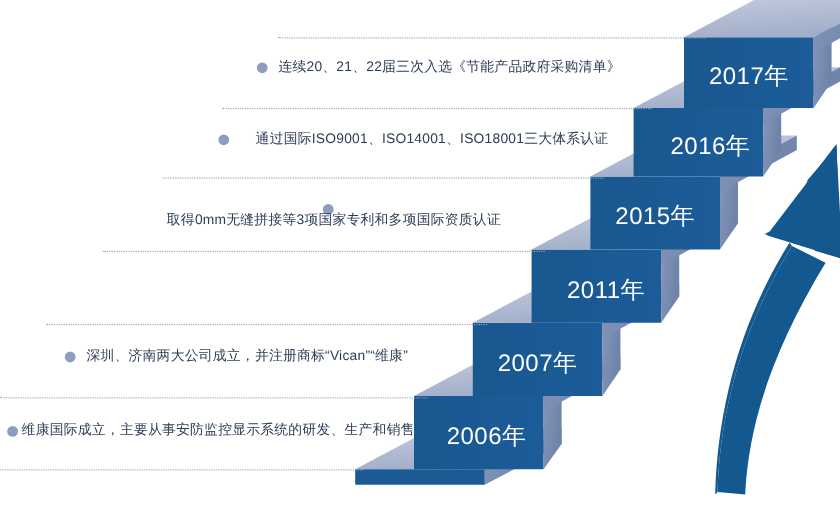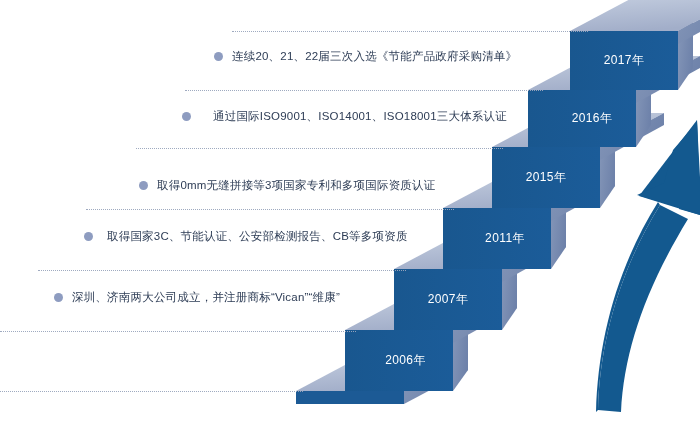--- a/index.html
+++ b/index.html
@@ -51,21 +51,21 @@
     position: absolute;
     left: 0;
     top: 0;
     width: 700px;
     height: 435px;
     pointer-events: none;
   }
   .year-label {
     position: absolute;
     color: #ffffff;
-    font-size: 12px;
+    font-size: 20px;
     letter-spacing: .4px;
     text-align: center;
     line-height: 1;
     pointer-events: none;
   }
 </style>
 </head>
 <body>
 
 <div id="stage">
@@ -170,29 +170,29 @@
   <div class="row" style="left:214px; top:51px;">
     <span class="bullet"></span>
     <span class="row-label">连续20、21、22届三次入选《节能产品政府采购清单》</span>
   </div>
 
   <div class="row" style="left:182px; top:111px;">
     <span class="bullet" style="margin-right:22px;"></span>
     <span class="row-label">通过国际ISO9001、ISO14001、ISO18001三大体系认证</span>
   </div>
 
-  <div class="row" style="left:139px; top:180px;">
+  <div class="row" style="left:139px; top:170px;flex-direction:column;">
     <span class="bullet"></span>
     <span class="row-label">取得0mm无缝拼接等3项国家专利和多项国际资质认证</span>
   </div>
 
-  <div class="row" style="left:84px; top:231px;">
-    <span class="bullet" style="margin-right:14px;"></span>
-    <span class="row-label">取得国家3C、节能认证、公安部检测报告、CB等多项资质</span>
-  </div>
 
   <div class="row" style="left:44px; top:292px;padding-left:10px;">
     <span class="bullet"></span>
     <span class="row-label">深圳、济南两大公司成立，并注册商标“Vican”“维康”</span>
   </div>
 
+  <div class="row" style="left:6px; top:354px;">
+    <span class="bullet" style="margin-right:3px;"></span>
+    <span class="row-label">维康国际成立，主要从事安防监控显示系统的研发、生产和销售</span>
+  </div>
 
 </div>
 
 </body></html>

